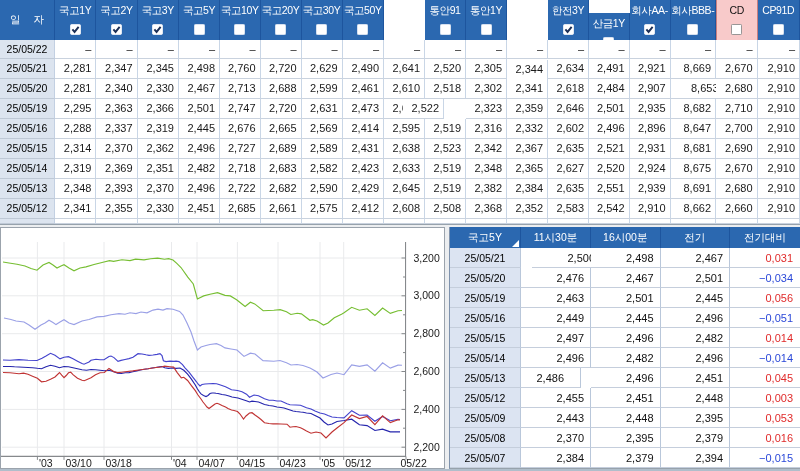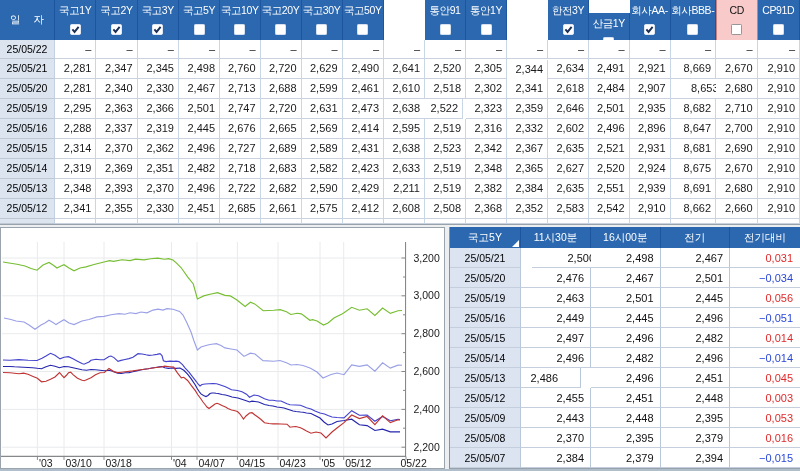--- a/index.html
+++ b/index.html
@@ -191,21 +191,21 @@
 <div class="dc" style="left:0;top:99.35px;width:55px;height:19.95px;line-height:19.95px">25/05/19</div>
     <div class="vc" style="left:55.0px;top:99.35px;width:41.4px;height:19.95px;line-height:19.95px">2,295</div>
     <div class="vc" style="left:96.4px;top:99.35px;width:41.2px;height:19.95px;line-height:19.95px">2,363</div>
     <div class="vc" style="left:137.6px;top:99.35px;width:41.4px;height:19.95px;line-height:19.95px">2,366</div>
     <div class="vc" style="left:179.0px;top:99.35px;width:41.0px;height:19.95px;line-height:19.95px">2,501</div>
     <div class="vc" style="left:220.0px;top:99.35px;width:40.5px;height:19.95px;line-height:19.95px">2,747</div>
     <div class="vc" style="left:260.5px;top:99.35px;width:41.0px;height:19.95px;line-height:19.95px">2,720</div>
     <div class="vc" style="left:301.5px;top:99.35px;width:41.0px;height:19.95px;line-height:19.95px">2,631</div>
     <div class="vc" style="left:342.5px;top:99.35px;width:41.5px;height:19.95px;line-height:19.95px">2,473</div>
     <div class="vc" style="left:384.0px;top:99.35px;width:41.0px;height:19.95px;line-height:19.95px">2,638</div>
-    <div class="vc" style="left:422px;top:99.35px;width:41.0px;height:19.95px;line-height:19.95px">2,522</div>
+    <div class="vc" style="left:403px;top:99.35px;width:41.0px;height:19.95px;line-height:19.95px">2,522</div>
     <div class="vc" style="left:466.0px;top:99.35px;width:41.0px;height:19.95px;line-height:19.95px">2,323</div>
     <div class="vc" style="left:507.0px;top:99.35px;width:41.0px;height:19.95px;line-height:19.95px">2,359</div>
     <div class="vc" style="left:548.0px;top:99.35px;width:41.0px;height:19.95px;line-height:19.95px">2,646</div>
     <div class="vc" style="left:589.0px;top:99.35px;width:40.5px;height:19.95px;line-height:19.95px">2,501</div>
     <div class="vc" style="left:629.5px;top:99.35px;width:41.0px;height:19.95px;line-height:19.95px">2,935</div>
     <div class="vc" style="left:670.5px;top:99.35px;width:45.5px;height:19.95px;line-height:19.95px">8,682</div>
     <div class="vc" style="left:716.0px;top:99.35px;width:41.5px;height:19.95px;line-height:19.95px">2,710</div>
     <div class="vc" style="left:757.5px;top:99.35px;width:42.5px;height:19.95px;line-height:19.95px">2,910</div>
 <div class="dc" style="left:0;top:119.30px;width:55px;height:19.95px;line-height:19.95px">25/05/16</div>
     <div class="vc" style="left:55.0px;top:119.30px;width:41.4px;height:19.95px;line-height:19.95px">2,288</div>
@@ -266,21 +266,21 @@
     <div class="vc" style="left:757.5px;top:159.20px;width:42.5px;height:19.95px;line-height:19.95px">2,910</div>
 <div class="dc" style="left:0;top:179.15px;width:55px;height:19.95px;line-height:19.95px">25/05/13</div>
     <div class="vc" style="left:55.0px;top:179.15px;width:41.4px;height:19.95px;line-height:19.95px">2,348</div>
     <div class="vc" style="left:96.4px;top:179.15px;width:41.2px;height:19.95px;line-height:19.95px">2,393</div>
     <div class="vc" style="left:137.6px;top:179.15px;width:41.4px;height:19.95px;line-height:19.95px">2,370</div>
     <div class="vc" style="left:179.0px;top:179.15px;width:41.0px;height:19.95px;line-height:19.95px">2,496</div>
     <div class="vc" style="left:220.0px;top:179.15px;width:40.5px;height:19.95px;line-height:19.95px">2,722</div>
     <div class="vc" style="left:260.5px;top:179.15px;width:41.0px;height:19.95px;line-height:19.95px">2,682</div>
     <div class="vc" style="left:301.5px;top:179.15px;width:41.0px;height:19.95px;line-height:19.95px">2,590</div>
     <div class="vc" style="left:342.5px;top:179.15px;width:41.5px;height:19.95px;line-height:19.95px">2,429</div>
-    <div class="vc" style="left:384.0px;top:179.15px;width:41.0px;height:19.95px;line-height:19.95px">2,211</div>
+    <div class="vc" style="left:384.0px;top:179.15px;width:41.0px;height:19.95px;line-height:19.95px">2,645</div>
     <div class="vc" style="left:425.0px;top:179.15px;width:41.0px;height:19.95px;line-height:19.95px">2,519</div>
     <div class="vc" style="left:466.0px;top:179.15px;width:41.0px;height:19.95px;line-height:19.95px">2,382</div>
     <div class="vc" style="left:507.0px;top:179.15px;width:41.0px;height:19.95px;line-height:19.95px">2,384</div>
     <div class="vc" style="left:548.0px;top:179.15px;width:41.0px;height:19.95px;line-height:19.95px">2,635</div>
     <div class="vc" style="left:589.0px;top:179.15px;width:40.5px;height:19.95px;line-height:19.95px">2,551</div>
     <div class="vc" style="left:629.5px;top:179.15px;width:41.0px;height:19.95px;line-height:19.95px">2,939</div>
     <div class="vc" style="left:670.5px;top:179.15px;width:45.5px;height:19.95px;line-height:19.95px">8,691</div>
     <div class="vc" style="left:716.0px;top:179.15px;width:41.5px;height:19.95px;line-height:19.95px">2,680</div>
     <div class="vc" style="left:757.5px;top:179.15px;width:42.5px;height:19.95px;line-height:19.95px">2,910</div>
 <div class="dc" style="left:0;top:199.10px;width:55px;height:19.95px;line-height:19.95px">25/05/12</div>
@@ -417,21 +417,21 @@
 <div class="rvc" style="left:71.0px;top:100.5px;width:70.0px;height:20.0px;line-height:20.0px;padding-right:6px">2,497</div>
 <div class="rvc" style="left:141.0px;top:100.5px;width:69.5px;height:20.0px;line-height:20.0px;padding-right:6px">2,496</div>
 <div class="rvc" style="left:210.5px;top:100.5px;width:69.5px;height:20.0px;line-height:20.0px;padding-right:6px">2,482</div>
 <div class="rvc" style="left:280.0px;top:100.5px;width:71.0px;height:20.0px;line-height:20.0px;color:#e02a2a;padding-right:7px">0,014</div>
 <div class="rdc" style="left:0;top:120.5px;width:71.0px;height:20.0px;line-height:20.0px">25/05/14</div>
 <div class="rvc" style="left:71.0px;top:120.5px;width:70.0px;height:20.0px;line-height:20.0px;padding-right:6px">2,496</div>
 <div class="rvc" style="left:141.0px;top:120.5px;width:69.5px;height:20.0px;line-height:20.0px;padding-right:6px">2,482</div>
 <div class="rvc" style="left:210.5px;top:120.5px;width:69.5px;height:20.0px;line-height:20.0px;padding-right:6px">2,496</div>
 <div class="rvc" style="left:280.0px;top:120.5px;width:71.0px;height:20.0px;line-height:20.0px;color:#2a48d8;padding-right:7px">−0,014</div>
 <div class="rdc" style="left:0;top:140.5px;width:71.0px;height:20.0px;line-height:20.0px">25/05/13</div>
-<div class="rvc" style="left:71.0px;top:140.5px;width:60px;height:20.0px;line-height:20.0px;padding-right:22px">2,486</div>
+<div class="rvc" style="left:71.0px;top:140.5px;width:60px;height:20.0px;line-height:20.0px;padding-right:16px">2,486</div>
 <div class="rvc" style="left:141.0px;top:140.5px;width:69.5px;height:20.0px;line-height:20.0px;padding-right:6px">2,496</div>
 <div class="rvc" style="left:210.5px;top:140.5px;width:69.5px;height:20.0px;line-height:20.0px;padding-right:6px">2,451</div>
 <div class="rvc" style="left:280.0px;top:140.5px;width:71.0px;height:20.0px;line-height:20.0px;color:#e02a2a;padding-right:7px">0,045</div>
 <div class="rdc" style="left:0;top:160.5px;width:71.0px;height:20.0px;line-height:20.0px">25/05/12</div>
 <div class="rvc" style="left:71.0px;top:160.5px;width:70.0px;height:20.0px;line-height:20.0px;padding-right:6px">2,455</div>
 <div class="rvc" style="left:141.0px;top:160.5px;width:69.5px;height:20.0px;line-height:20.0px;padding-right:6px">2,451</div>
 <div class="rvc" style="left:210.5px;top:160.5px;width:69.5px;height:20.0px;line-height:20.0px;padding-right:6px">2,448</div>
 <div class="rvc" style="left:280.0px;top:160.5px;width:71.0px;height:20.0px;line-height:20.0px;color:#e02a2a;padding-right:7px">0,003</div>
 <div class="rdc" style="left:0;top:180.5px;width:71.0px;height:20.0px;line-height:20.0px">25/05/09</div>
 <div class="rvc" style="left:71.0px;top:180.5px;width:70.0px;height:20.0px;line-height:20.0px;padding-right:6px">2,443</div>

